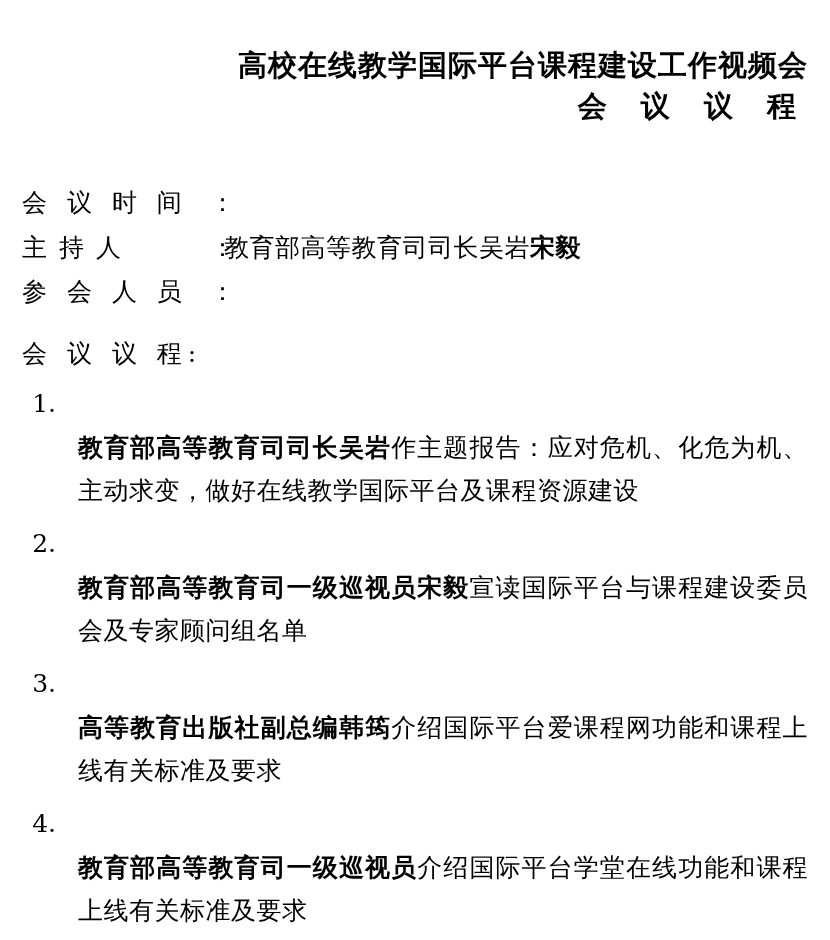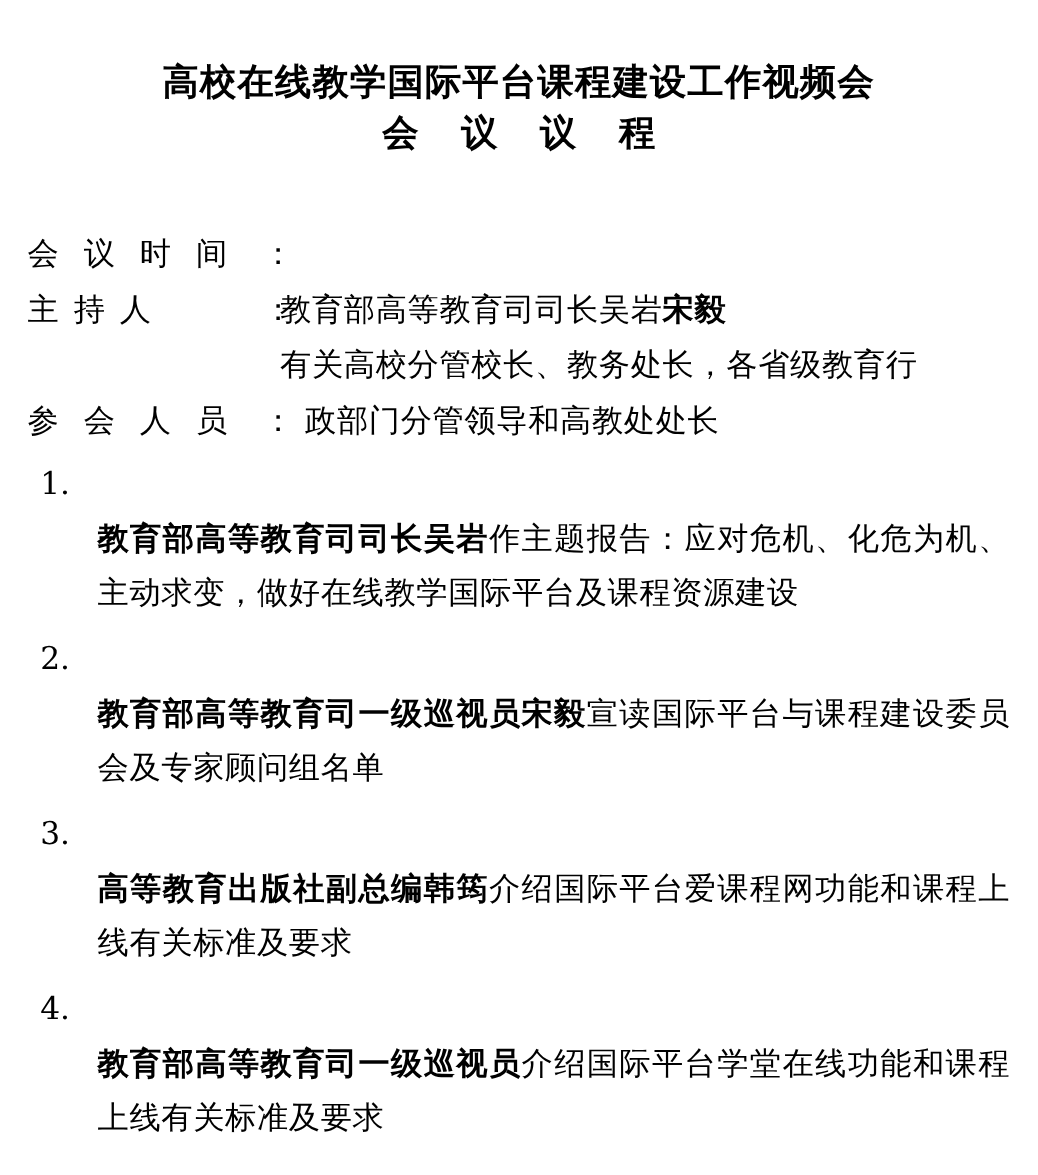--- a/index.html
+++ b/index.html
@@ -15,21 +15,21 @@
     overflow: hidden;
   }
   .page {
     width: 830px;
     height: 940px;
     box-sizing: border-box;
     padding: 40px 22px 0 22px;
     position: relative;
   }
   .title-block {
-    text-align: center;
+    text-align: right;
     margin-top: 6px;
   }
   .title-line1 {
     font-size: 29px;
     font-weight: bold;
     letter-spacing: 1px;
     line-height: 1.35;
   }
   .title-line2 {
     font-size: 29px;
@@ -128,25 +128,25 @@
 
     <div class="meta-row">
       <div class="meta-label tight">主  持  人</div>
       <div class="meta-colon">：</div>
       <div class="meta-value"><span>教育部高等教育司司长吴岩</span><span class="bold">宋毅</span></div>
     </div>
 
     <div class="meta-row">
       <div class="meta-label">参 会 人 员</div>
       <div class="meta-colon">：</div>
-      <div class="meta-value meta-value-wrap"><span>有关高校分管校长、教务处长，各省级教育行</span><span class="l2">政部门分管领导和高教处处长</span></div>
     </div>
 
   </div>
 
+  <div class="agenda-heading">会 议 议 程:</div>
 
   <ol class="agenda-list">
 
     <li class="agenda-item">
       <div class="agenda-num">1.</div>
       <div class="agenda-text"><span class="bold">教育部高等教育司司长吴岩</span><span>作主题报告：应对危机、化危为机、主动求变，做好在线教学国际平台及课程资源建设</span></div>
     </li>
 
     <li class="agenda-item">
       <div class="agenda-num">2.</div>

